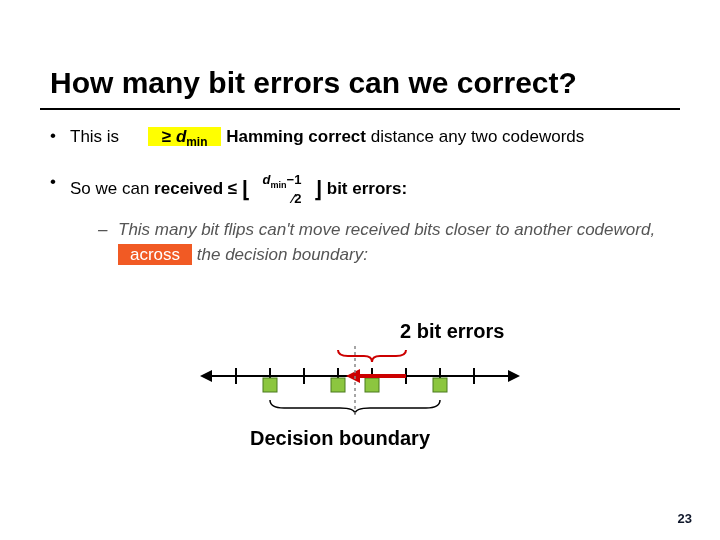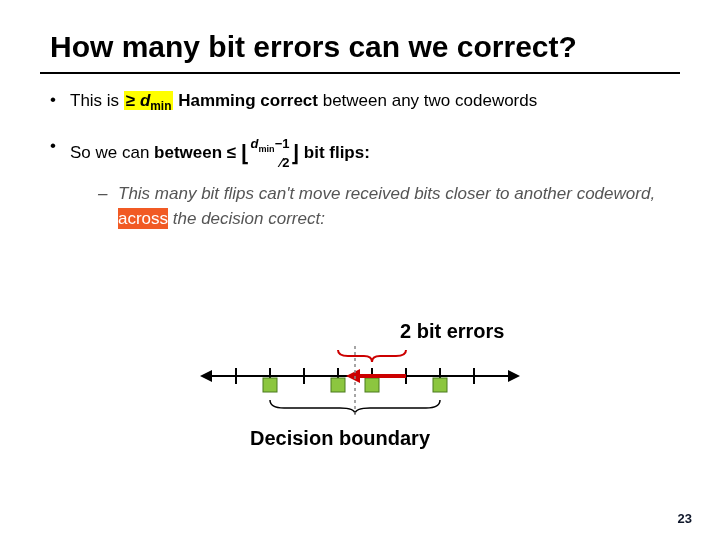--- a/index.html
+++ b/index.html
@@ -9,20 +9,21 @@
     background: #fff;
     font-family: Arial, Helvetica, sans-serif;
     position: relative;
     overflow: hidden;
   }
   .title {
     font-size: 30px;
     font-weight: bold;
     color: #000;
     padding: 30px 50px 8px 50px;
+    margin-top: 36px;
   }
   .title-underline {
     border-bottom: 2px solid #000;
     margin: 0 40px;
   }
   .content {
     padding: 14px 50px 0 50px;
     font-size: 17px;
     color: #000;
   }
@@ -35,39 +36,40 @@
     width: 20px;
     flex-shrink: 0;
     font-size: 17px;
     padding-top: 2px;
   }
   .bullet-text {
     line-height: 1.5;
   }
   .hl-yellow {
     background: #ffff00;
-    padding: 0 2px;
+    padding: 0 14px;
+    margin-left: 24px;
   }
   .hl-orange {
     background: #f15a24;
     color: #fff;
-    padding: 1px 0;
+    padding: 1px 12px;
   }
   .bold { font-weight: bold; }
   .floor-brackets {
     font-size: 22px;
     vertical-align: -3px;
   }
   .frac {
     display: inline-block;
     vertical-align: middle;
     position: relative;
     font-size: 13px;
     font-weight: bold;
-    margin: 0 1px;
+    margin: 0 12px;
   }
   .frac .num { display:block; text-align:left; }
   .frac .den { display:block; text-align:right; margin-top:-3px; }
   sub { font-size: 0.7em; }
   .sub-bullet {
     display: flex;
     align-items: flex-start;
     margin-left: 28px;
     margin-top: 8px;
     color: #555;
@@ -129,33 +131,33 @@
 <body>
 
 <div class="title">How many bit errors can we correct?</div>
 <div class="title-underline"></div>
 
 <div class="content">
 
   <div class="bullet-row">
     <div class="bullet-dot">•</div>
     <div class="bullet-text">
-      <span>This is </span><span class="hl-yellow bold"><span>≥ </span><span><i>d</i><sub>min</sub></span></span><span class="bold"> Hamming correct</span><span> between any two codewords</span>
+      <span>This is </span><span class="hl-yellow bold"><span>≥ </span><span><i>d</i><sub>min</sub></span></span><span class="bold"> Hamming correct</span><span> distance any two codewords</span>
     </div>
   </div>
 
   <div class="bullet-row">
     <div class="bullet-dot">•</div>
     <div class="bullet-text">
-      <span>So we can </span><span class="bold"><span>between ≤ </span><span class="floor-brackets">⌊</span><span class="frac"><span class="num"><i>d</i><sub>min</sub><span>−1</span></span><span class="den">∕<span>2</span></span></span><span class="floor-brackets">⌋</span><span> bit flips:</span></span>
+      <span>So we can </span><span class="bold"><span>received ≤ </span><span class="floor-brackets">⌊</span><span class="frac"><span class="num"><i>d</i><sub>min</sub><span>−1</span></span><span class="den">∕<span>2</span></span></span><span class="floor-brackets">⌋</span><span> bit errors:</span></span>
 
       <div class="sub-bullet">
         <div class="dash">–</div>
         <div class="txt">
-          <span>This many bit flips can't move received bits closer to another codeword, </span><span class="hl-orange" style="font-style:normal">across</span><span> the decision correct:</span>
+          <span>This many bit flips can't move received bits closer to another codeword, </span><span class="hl-orange" style="font-style:normal">across</span><span> the decision boundary:</span>
         </div>
       </div>
     </div>
   </div>
 
 </div>
 
 <div class="diagram-wrap">
   <div class="label-2bit">2 bit errors</div>
 

